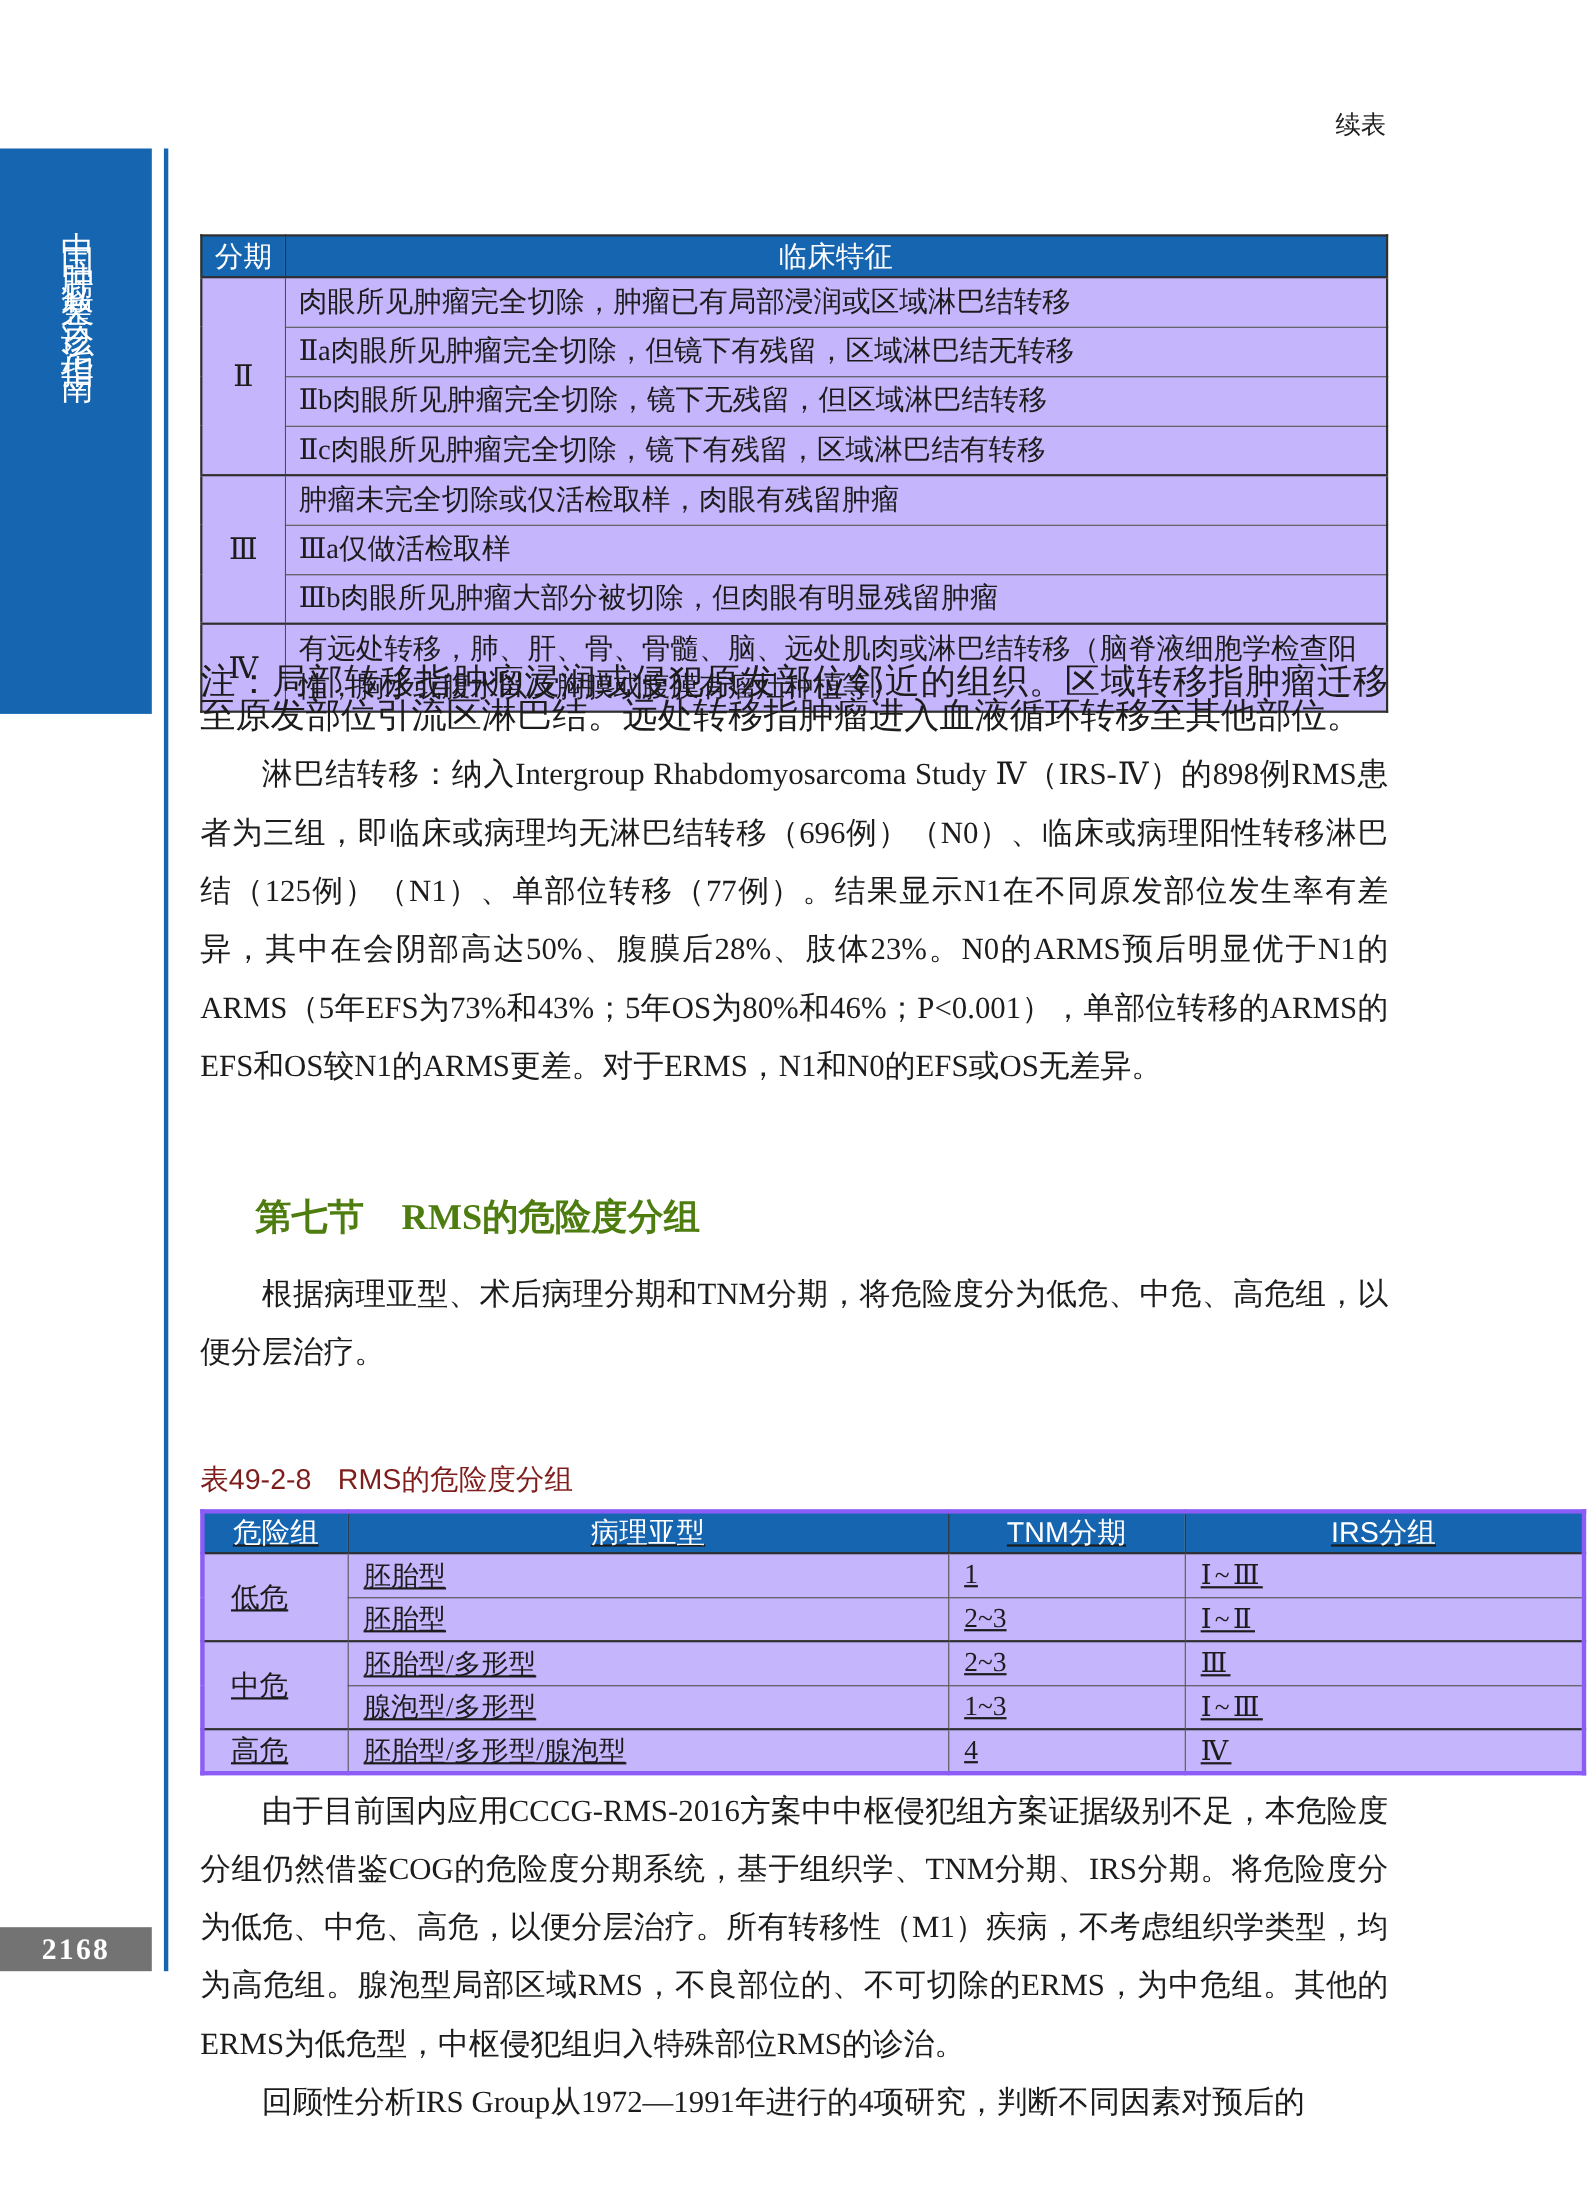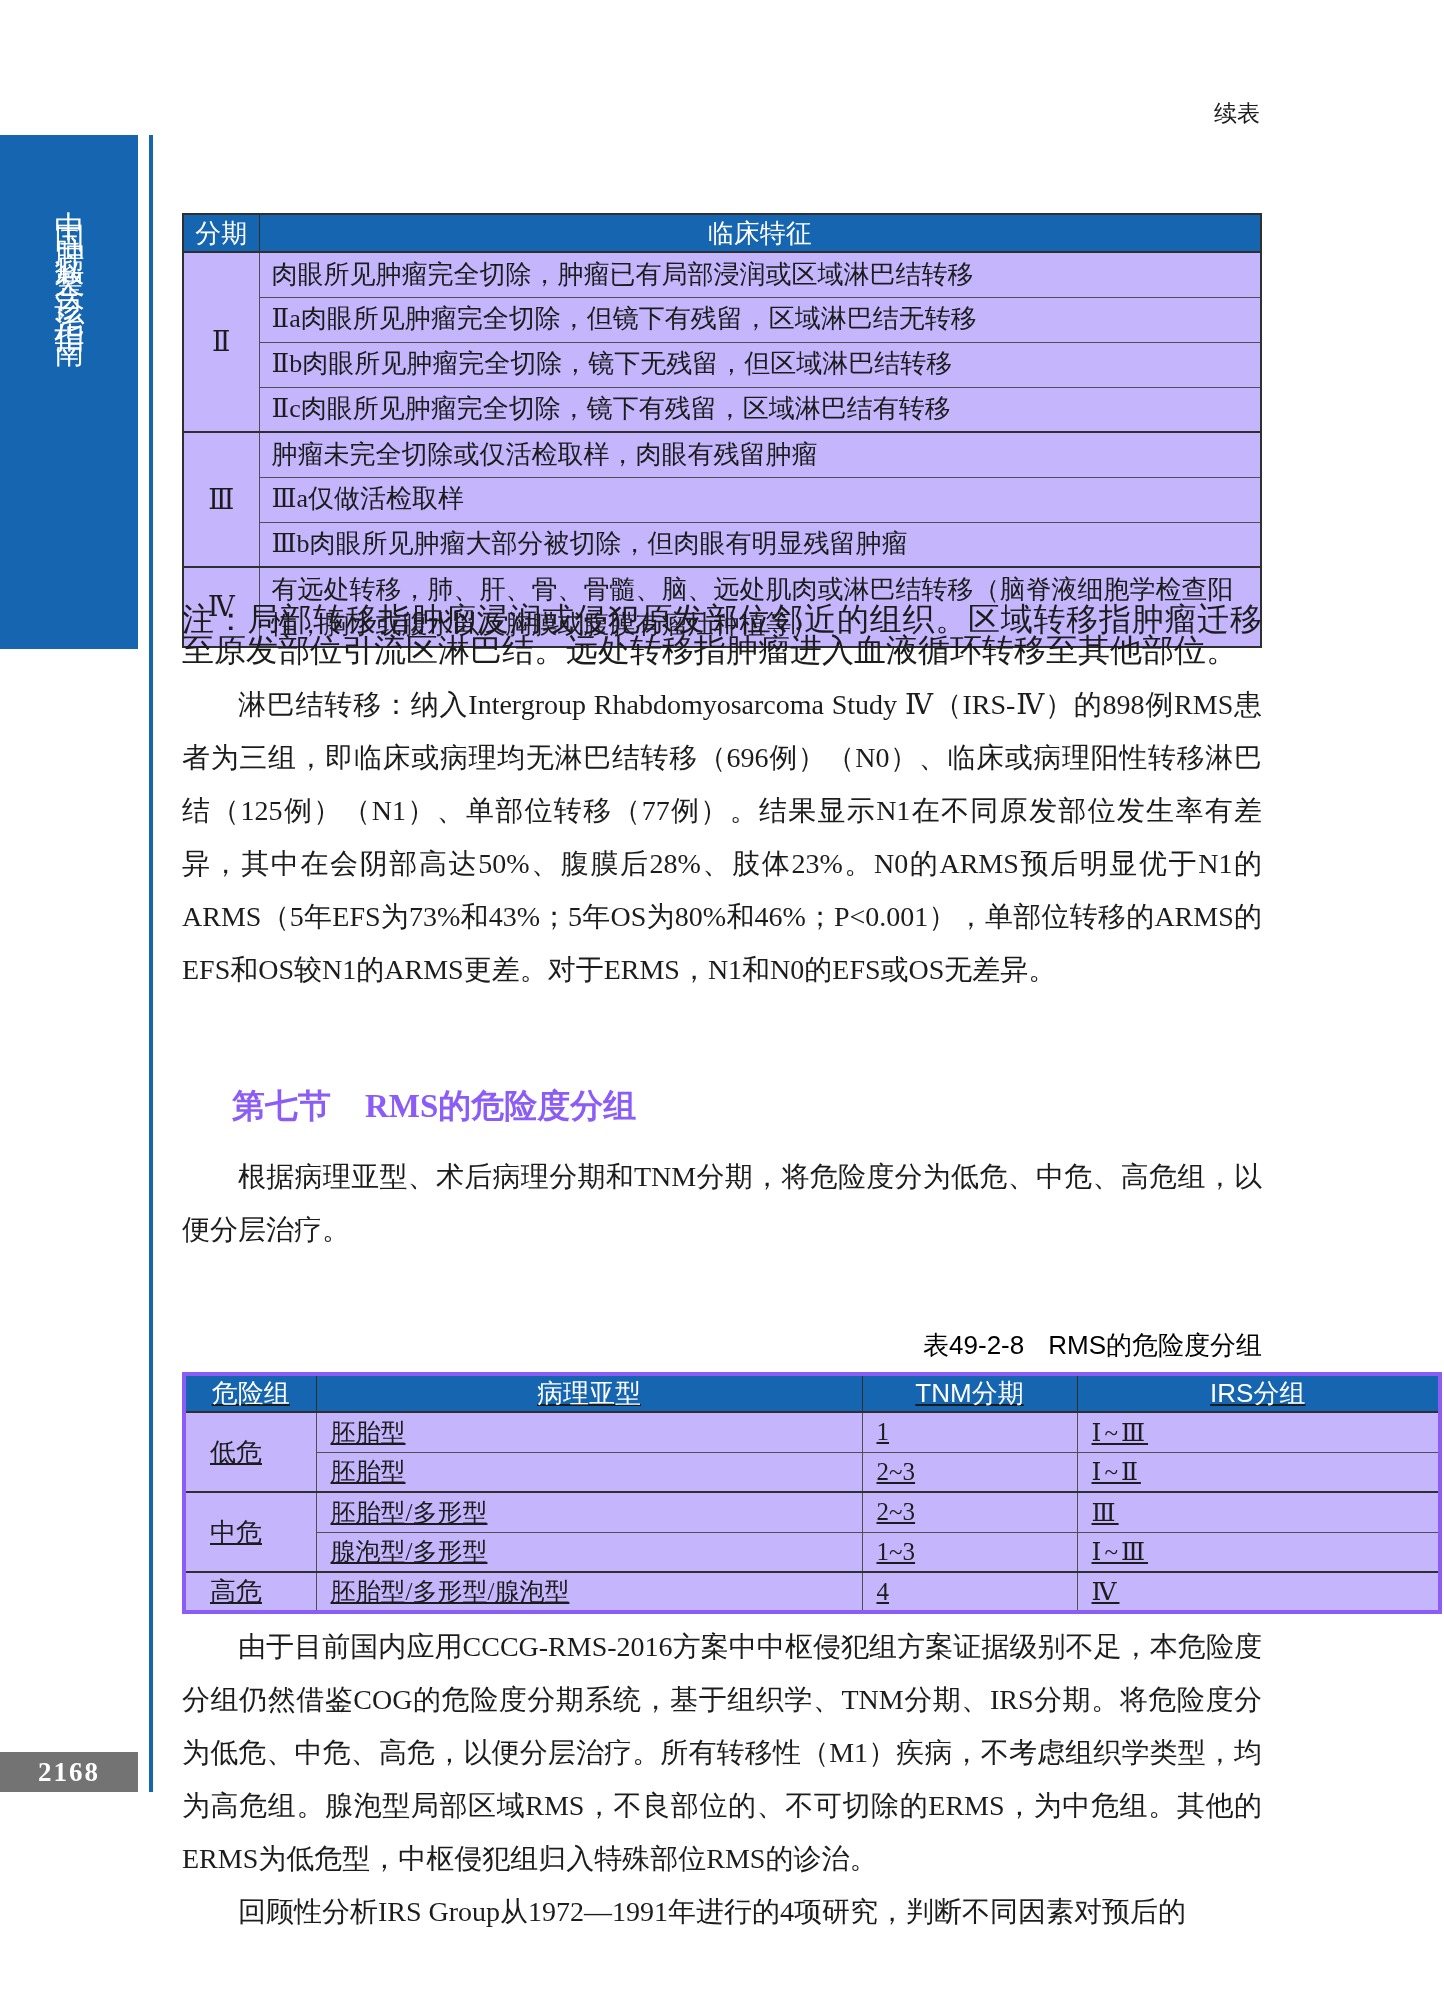--- a/index.html
+++ b/index.html
@@ -42,27 +42,27 @@
 
   .note { position:absolute; top:604px; width:1080px; font-size:32px; line-height:31px; text-align:justify; }
 
   .para { position:absolute; width:1080px; font-size:28px; line-height:53px; text-align:justify; text-indent:2em; }
   .p1 { top:678px; }
   .p2 { top:1150px; }
   .p3 { top:1620px; }
   .p4 { top:1885px; white-space:nowrap; overflow:hidden; text-align:left; }
 
   .heading {
-    position:absolute; top:1084px; left:50px; font-size:33px; font-weight:bold; color:#8b5cf6;
+    position:absolute; top:1084px; left:50px; font-size:33px; font-weight:bold; color:#4d7c0f;
     font-family:"Liberation Serif","DejaVu Serif",serif;
   }
   .heading .num { margin-right:34px; }
 
   .caption {
-    position:absolute; top:1328px; width:1080px; text-align:right; color:#000000;
+    position:absolute; top:1328px; width:1080px; text-align:left; color:#7f1d1d;
     font-family:"Liberation Sans","DejaVu Sans",sans-serif; font-size:26px;
   }
   .caption .cap-label { margin-right:24px; }
 
   .t2 { position:absolute; top:1372px; left:0; width:1260px; font-size:25px; border:4px solid #8b5cf6;text-decoration:underline; }
   .t2 td { height:40px; padding:0 8px 0 14px; }
   .t2 .group-cell { font-size:26px; padding-left:24px; }
   .t2 .irs-cell { letter-spacing:3px; }
   .t2 tr.gs td { border-top:2px solid #2f2f2f; }
 </style>

